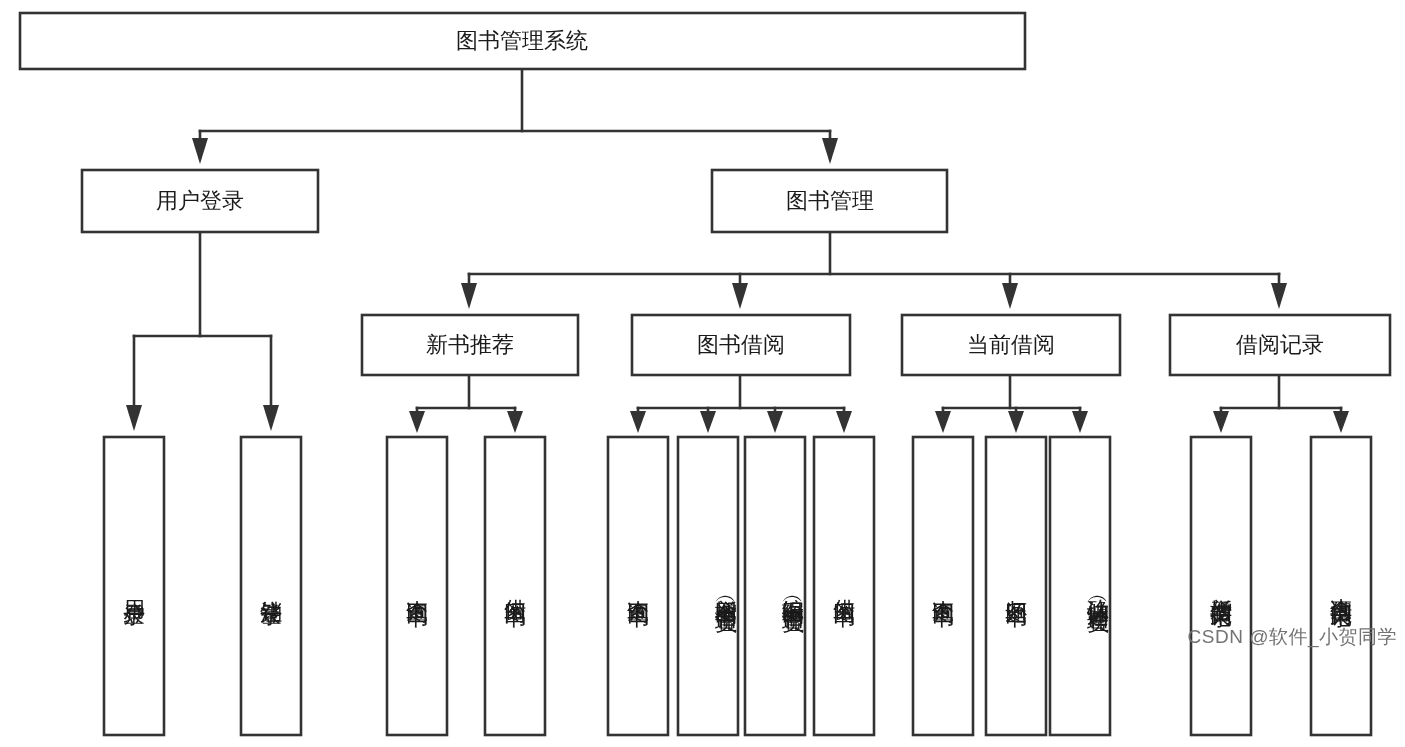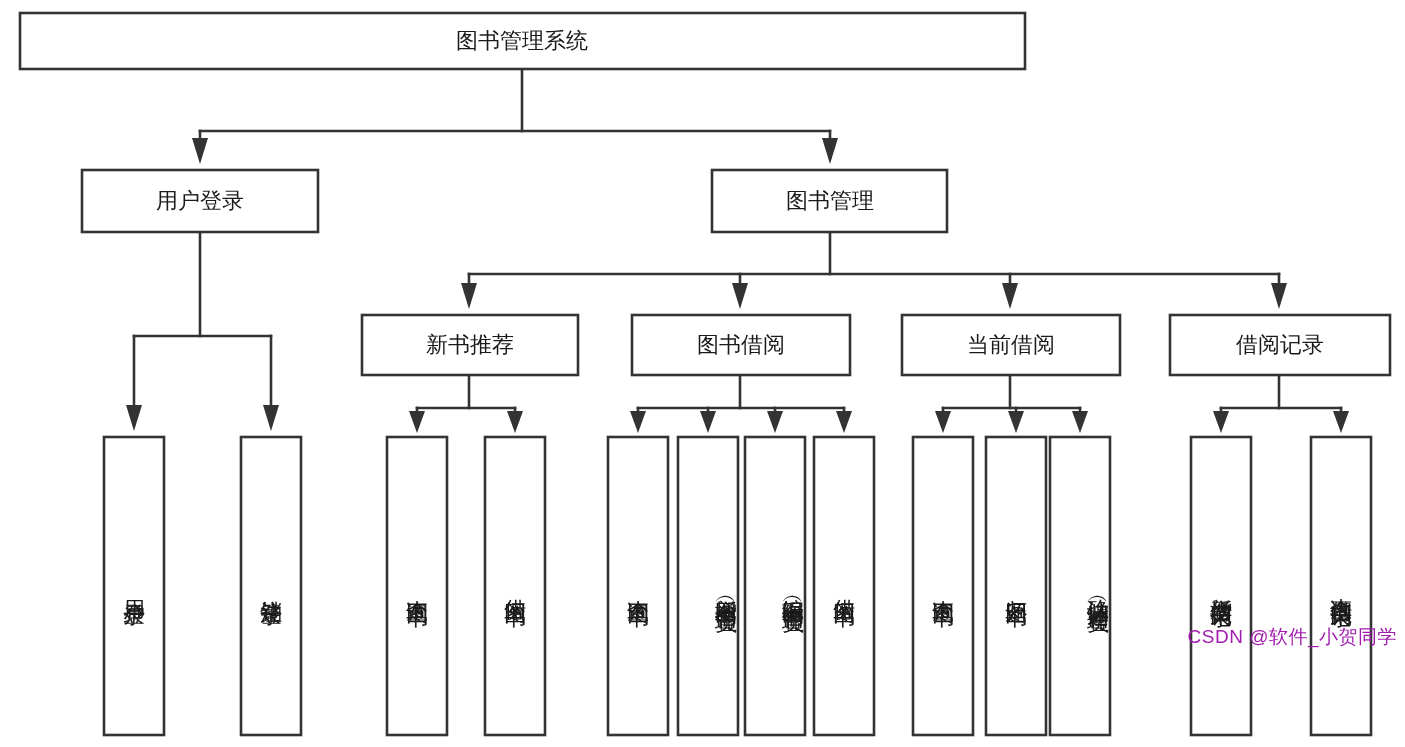--- a/index.html
+++ b/index.html
@@ -67,21 +67,21 @@
   }
   .node-label-v.center-start {
     align-items: center;
   }
   .watermark {
     position: absolute;
     right: 8px;
     bottom: 2px;
     font-family: "Liberation Sans", "DejaVu Sans", sans-serif;
     font-size: 19px;
-    color: #a21caf;
+    color: #737373;
     white-space: nowrap;
     letter-spacing: 0.5px;
   }
 </style>
 </head>
 <body>
 
 <div id="diagram-root">
 
   <svg id="tree-svg" viewBox="0 0 1405 747" xmlns="http://www.w3.org/2000/svg">

